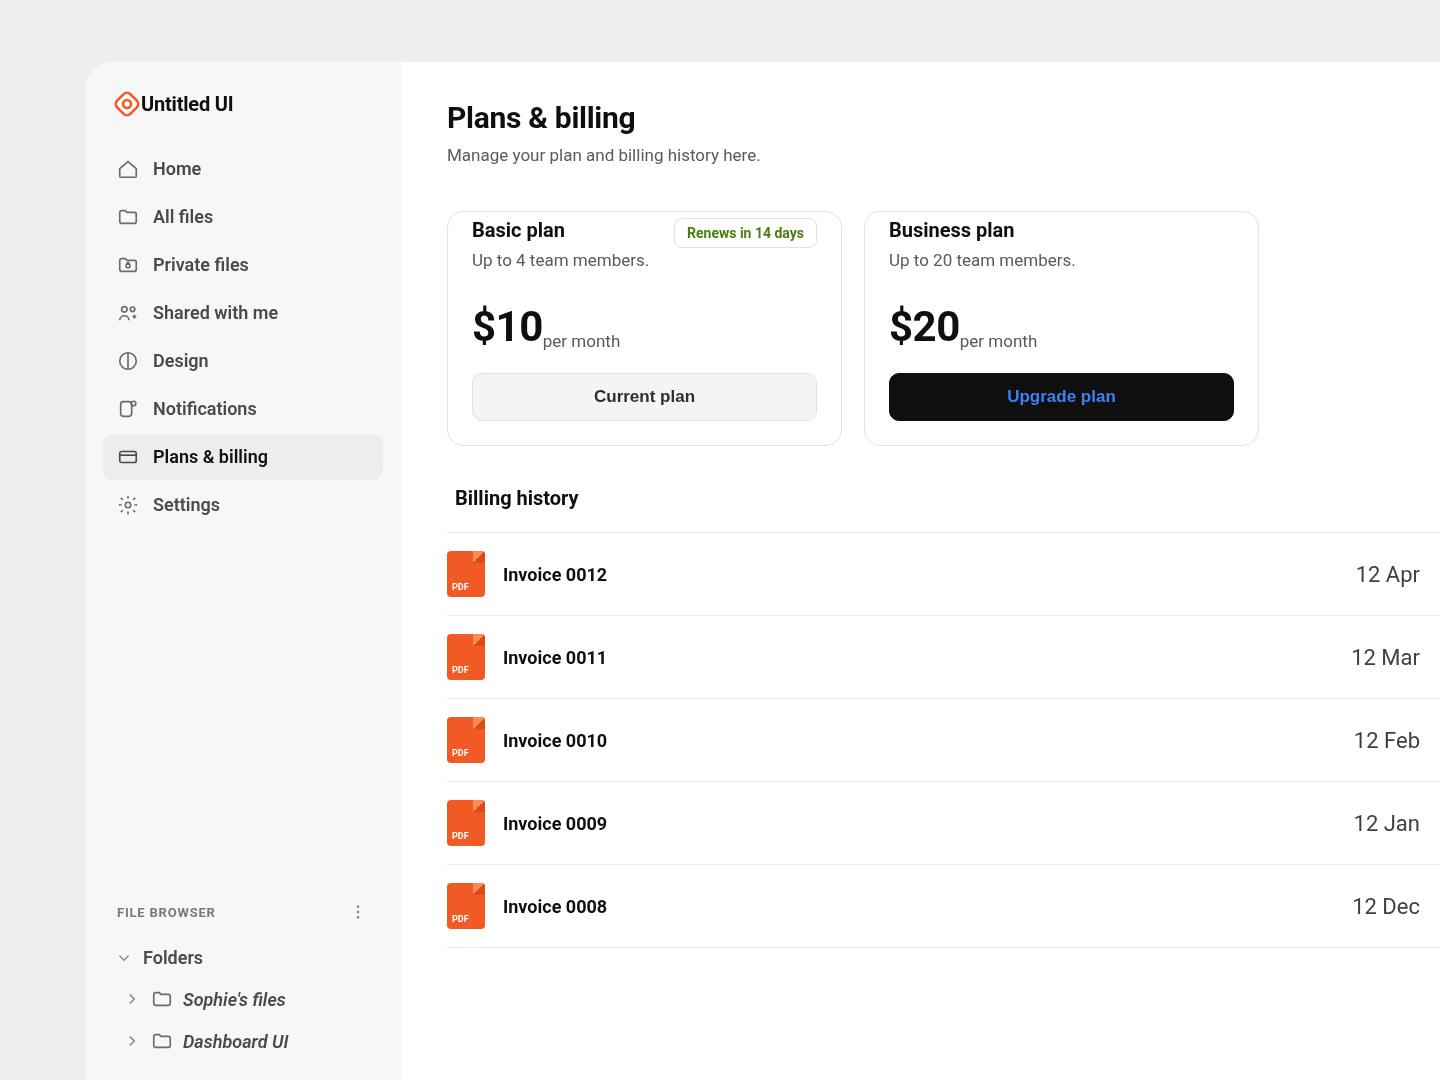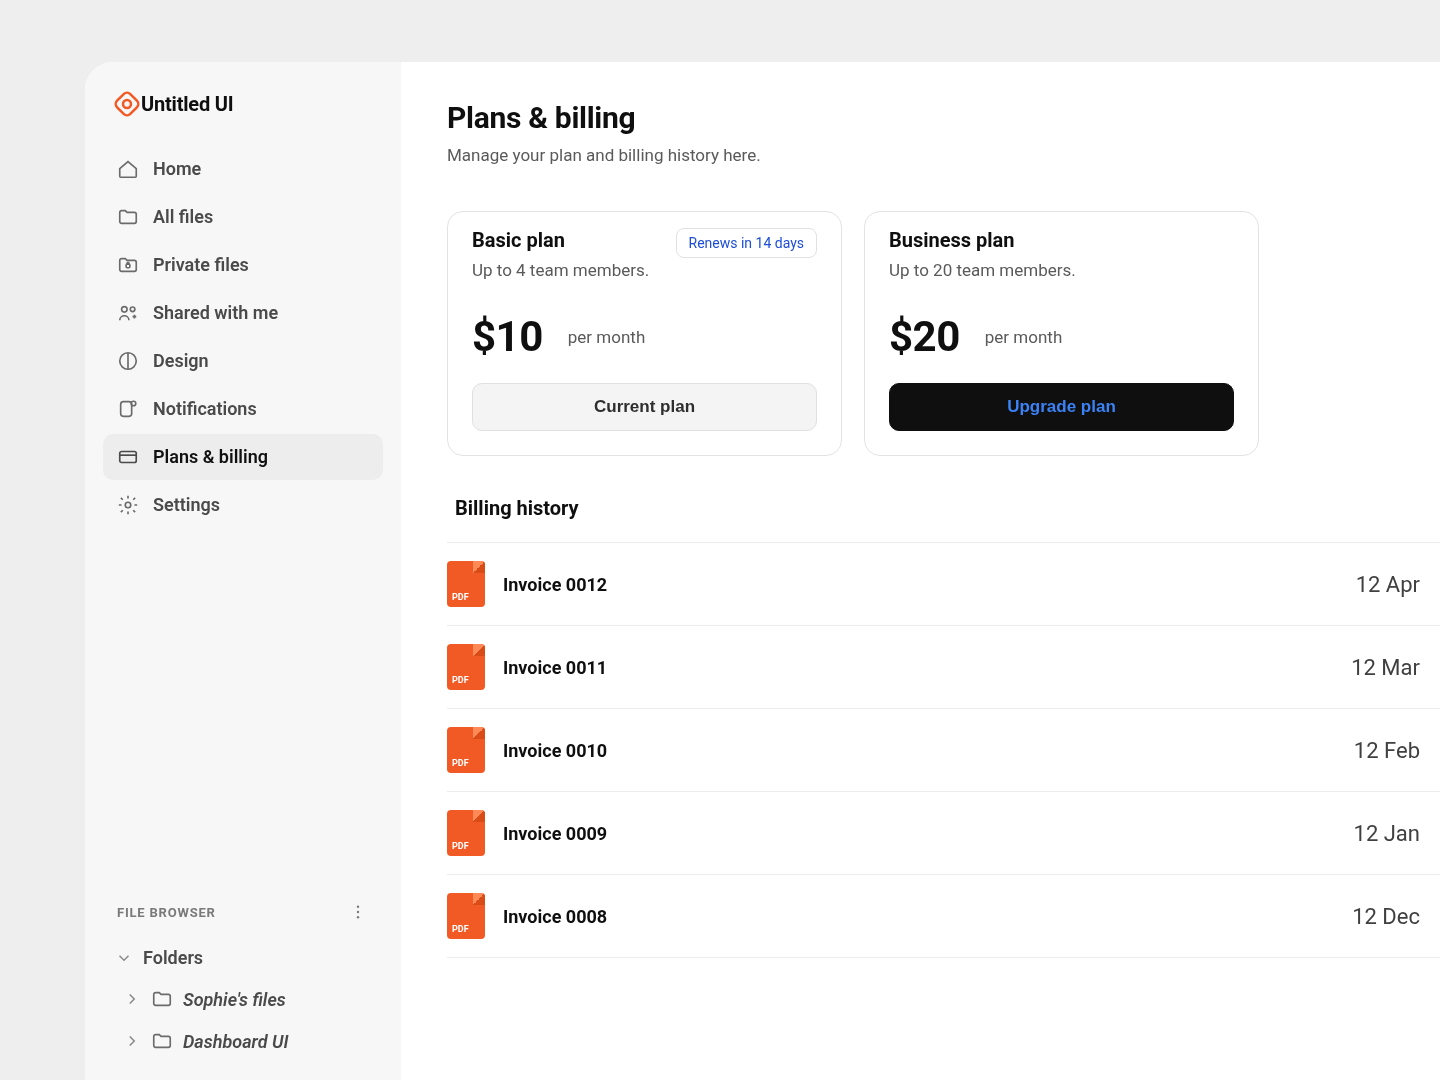--- a/index.html
+++ b/index.html
@@ -143,21 +143,21 @@
   }
   .plans {
     display: flex;
     gap: 22px;
     margin-top: 46px;
   }
   .plan-card {
     width: 395px;
     border: 1px solid #e3e3e3;
     border-radius: 16px;
-    padding: 16px 24px 24px 24px;
+    padding: 6px 24px 24px 24px;
     background: #fff;
   }
   .plan-head {
     display: flex;
     justify-content: space-between;
     align-items: flex-start;
   }
   .plan-name {
     font-size: 20px;
     font-weight: 700;
@@ -165,29 +165,29 @@
   .plan-sub {
     margin-top: 8px;
     font-size: 17px;
     color: #5a5a5a;
   }
   .badge {
     border: 1px solid #e1e1e1;
     border-radius: 8px;
     padding: 6px 12px;
     font-size: 14px;
-    font-weight: 400;
-    color: #1d4ed8;
+    font-weight: 700;
+    color: #4d7c0f;
     background: #fff;
     white-space: nowrap;
   }
   .price-row {
     display: flex;
-    align-items: center;
-    gap: 25px;
+    align-items: flex-end;
+    gap: 0;
     margin-top: 32px;
   }
   .price {
     font-size: 42px;
     font-weight: 700;
     letter-spacing: -0.5px;
   }
   .per {
     font-size: 17px;
     color: #5a5a5a;

